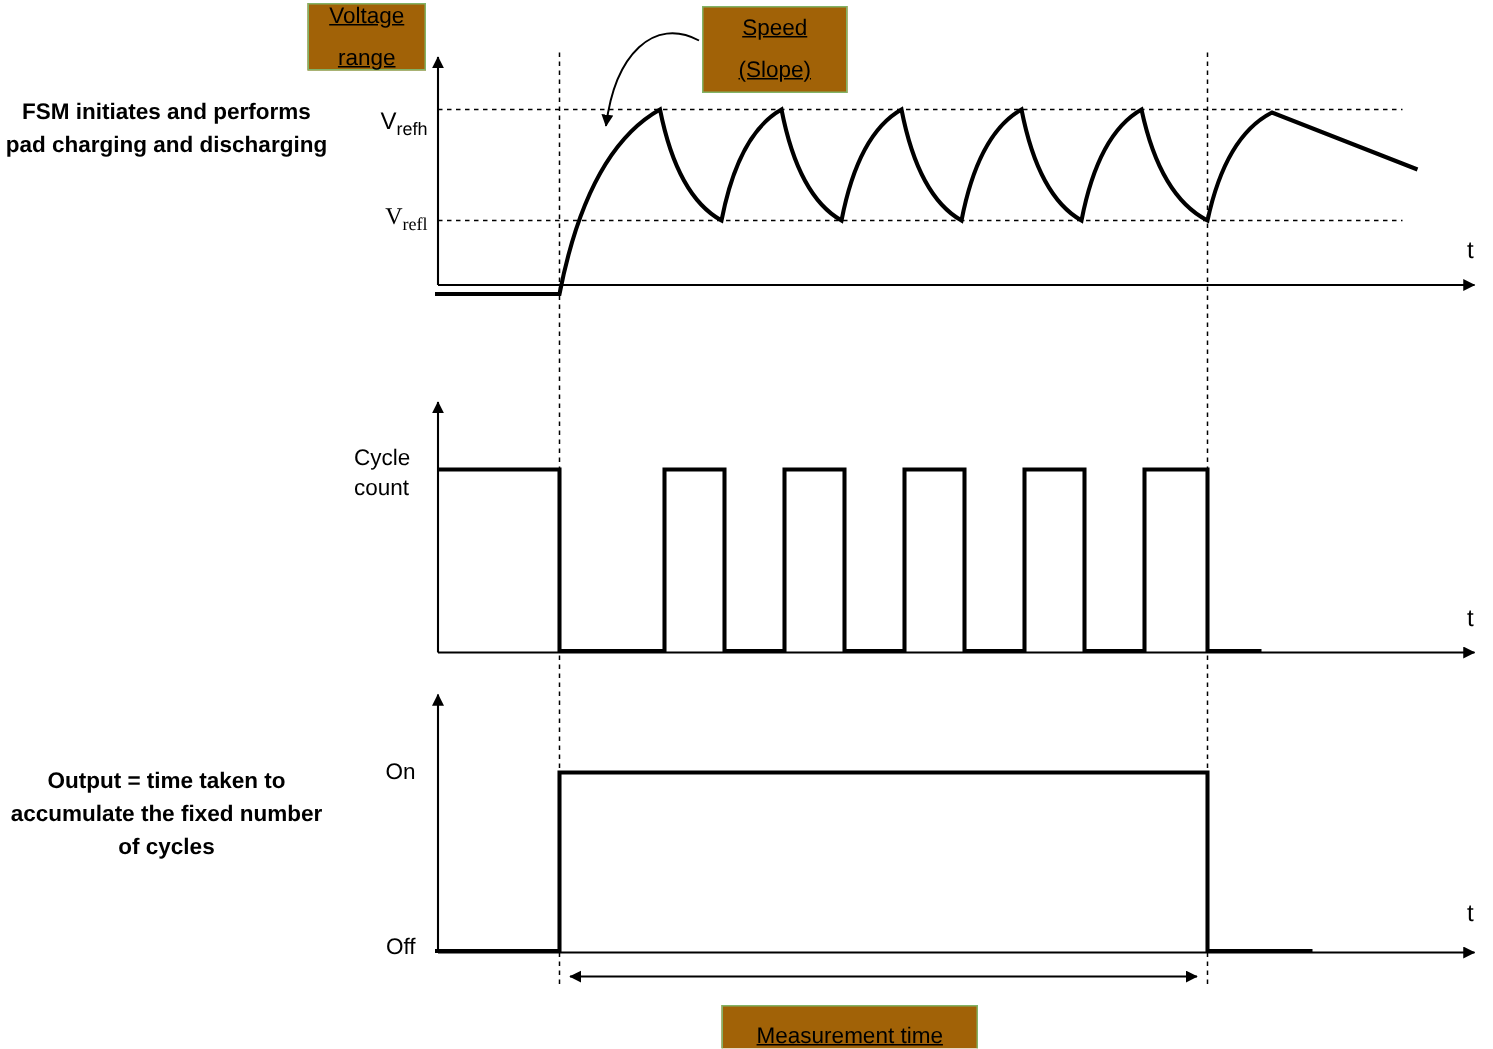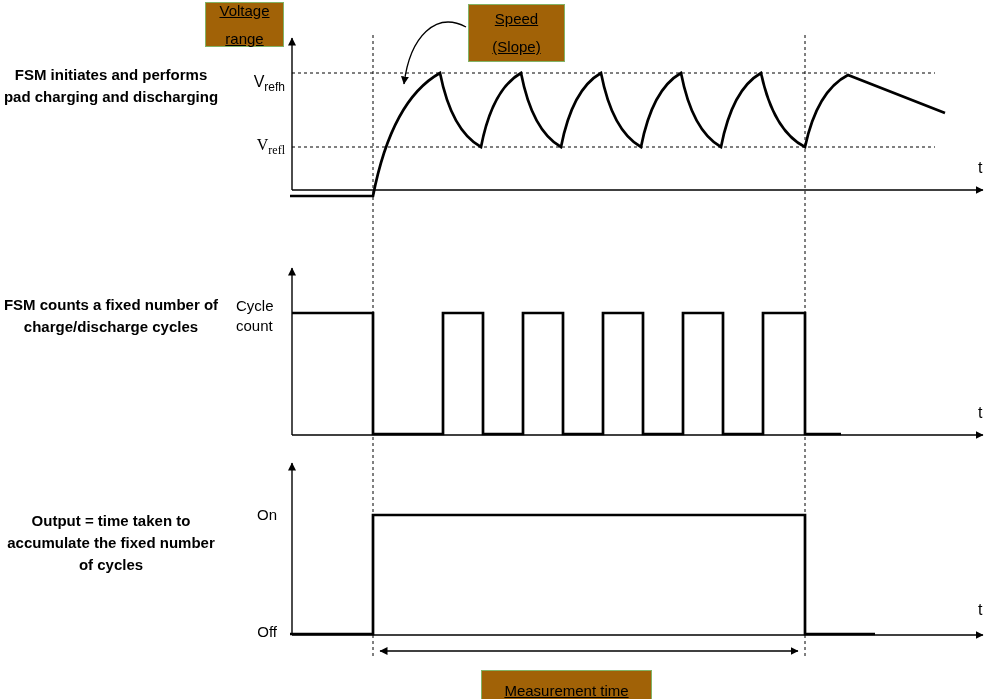--- a/index.html
+++ b/index.html
@@ -85,23 +85,20 @@
     <path class="waveform" d="M 292 313 L 373 313 L 373 434 L 443 434 L 443 313 L 483 313 L 483 434 L 523 434 L 523 313 L 563 313 L 563 434 L 603 434 L 603 313 L 643 313 L 643 434 L 683 434 L 683 313 L 723 313 L 723 434 L 763 434 L 763 313 L 805 313 L 805 434 L 841 434"></path>
     <path class="waveform" d="M 290 634 L 373 634 L 373 515 L 805 515 L 805 634 L 875 634"></path>
 
     <path class="thin-arrow" marker-end="url(#arrow)" d="M 466 27 C 436 11 410 36 404 84"></path>
     <line class="thin-arrow" marker-start="url(#arrow)" marker-end="url(#arrow)" x1="380" y1="651" x2="798" y2="651"></line>
   </svg>
 
   <div id="desc-row1" class="desc">FSM initiates and
 performs pad charging
 and discharging</div>
-  <div id="desc-row2" class="desc">FSM counts a fixed
-number of
-charge/discharge cycles</div>
   <div id="desc-row3" class="desc">Output = time taken to
 accumulate the fixed
 number of cycles</div>
 
   <div id="voltage-range-box" class="green-box">Voltage
 range</div>
   <div id="speed-box" class="green-box">Speed
 (Slope)</div>
   <div id="measurement-box" class="green-box">Measurement time</div>
 

